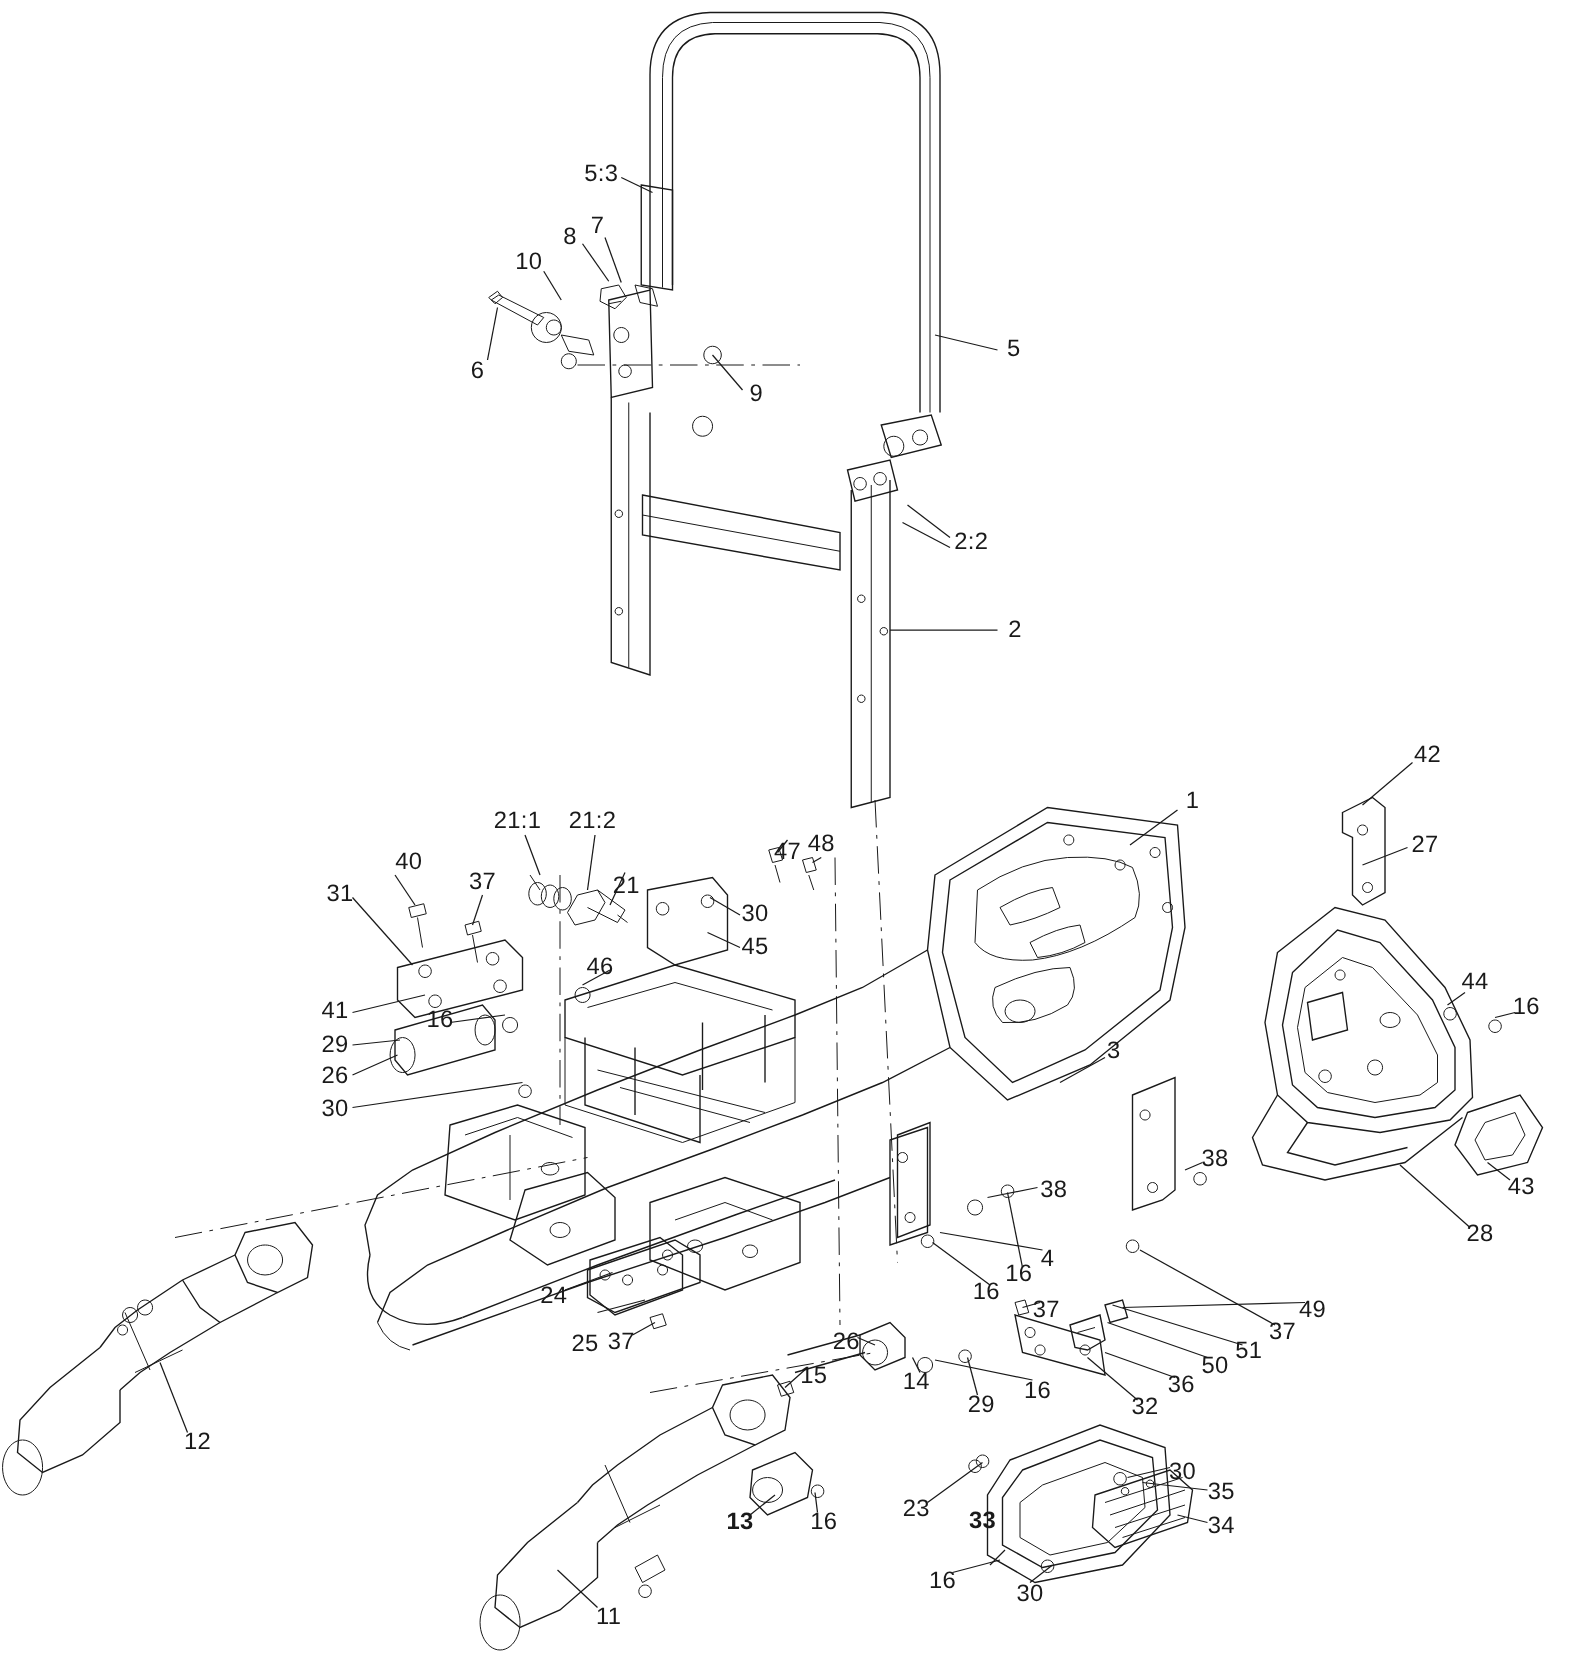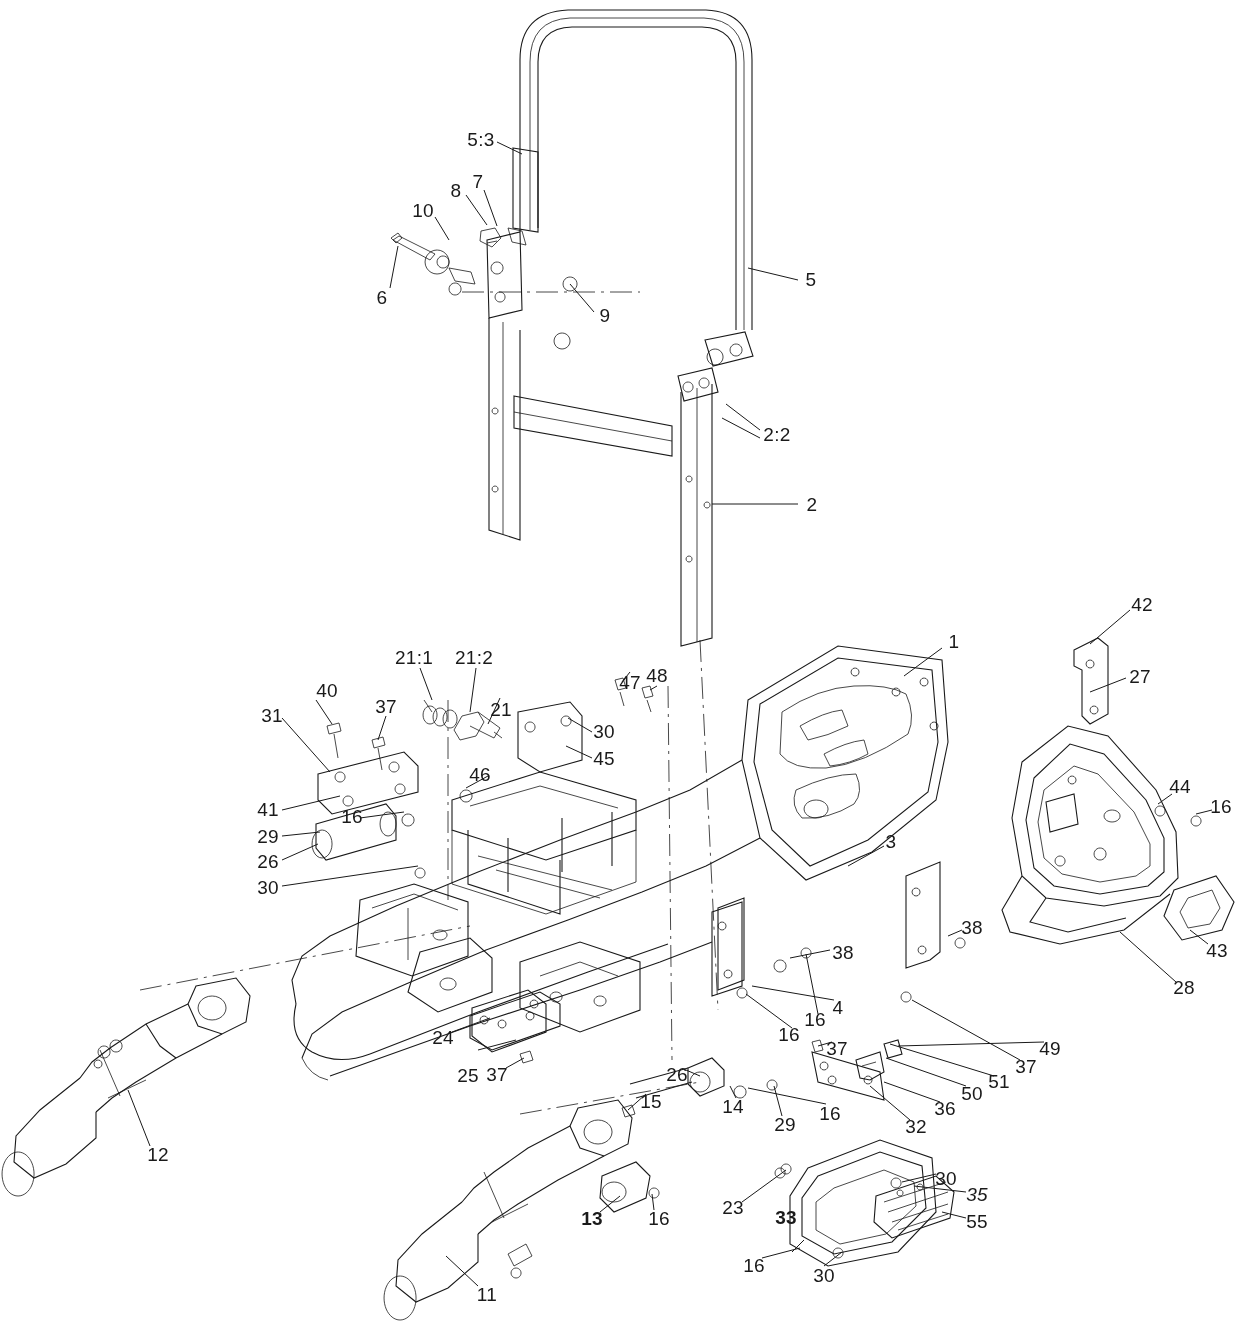--- a/index.html
+++ b/index.html
@@ -432,22 +432,22 @@
   <div class="callout" style="left:443px; top:1037px;">24</div>
   <div class="callout" style="left:468px; top:1055px;margin-top:20px;">25</div>
   <div class="callout" style="left:497px; top:1074px;">37</div>
   <div class="callout" style="left:677px; top:1074px;">26</div>
   <div class="callout" style="left:733px; top:1106px;">14</div>
   <div class="callout" style="left:785px; top:1124px;">29</div>
   <div class="callout" style="left:830px; top:1113px;">16</div>
   <div class="callout" style="left:651px; top:1101px;">15</div>
   <div class="callout" style="left:158px; top:1154px;">12</div>
   <div class="callout" style="left:946px; top:1178px;">30</div>
-  <div class="callout" style="left:977px; top:1194px;font-style:italic;">35</div>
-  <div class="callout" style="left:977px; top:1221px;">55</div>
+  <div class="callout" style="left:977px; top:1194px;">35</div>
+  <div class="callout" style="left:977px; top:1221px;">34</div>
   <div class="callout" style="left:733px; top:1207px;">23</div>
   <div class="callout" style="left:592px; top:1218px;font-weight:bold;">13</div>
   <div class="callout" style="left:659px; top:1218px;">16</div>
   <div class="callout" style="left:754px; top:1265px;">16</div>
   <div class="callout" style="left:786px; top:1217px;font-weight:bold;">33</div>
   <div class="callout" style="left:824px; top:1275px;">30</div>
   <div class="callout" style="left:487px; top:1294px;">11</div>
 
 </div>
 

